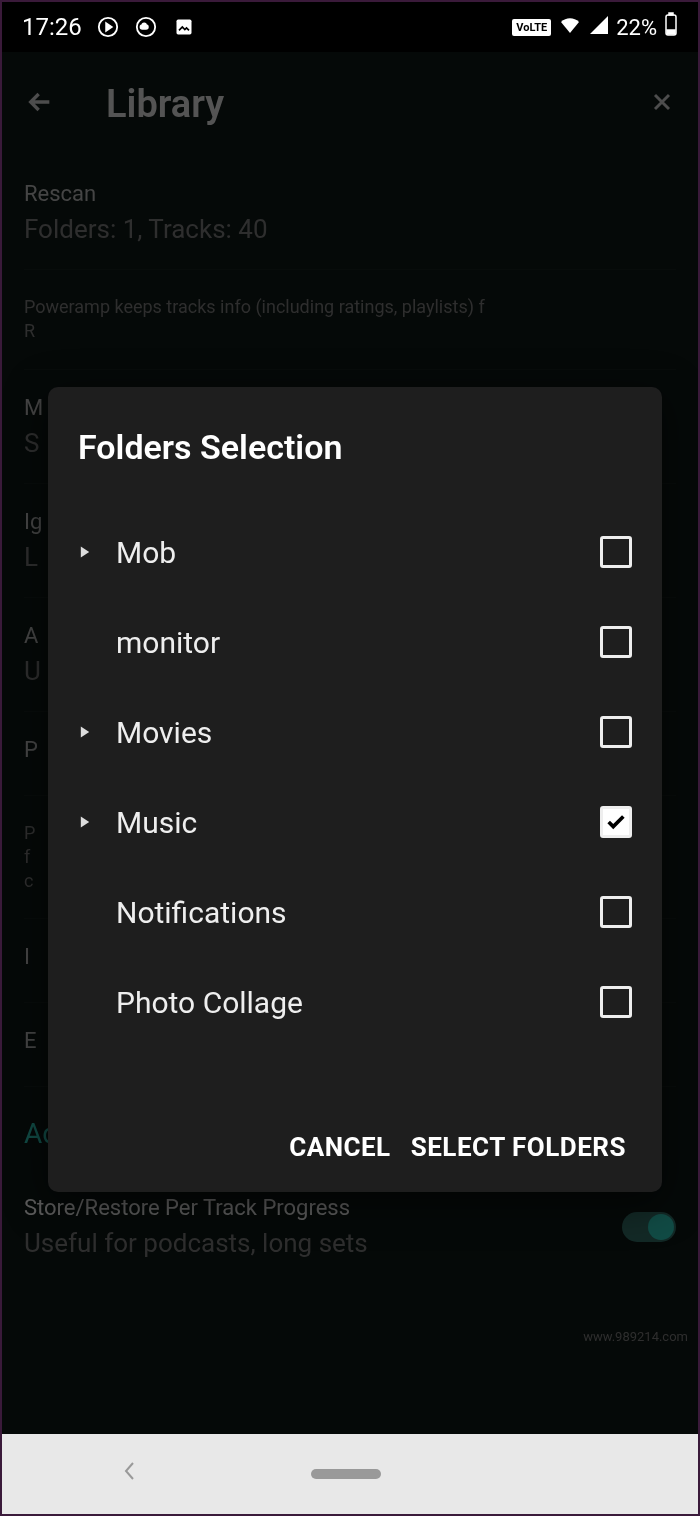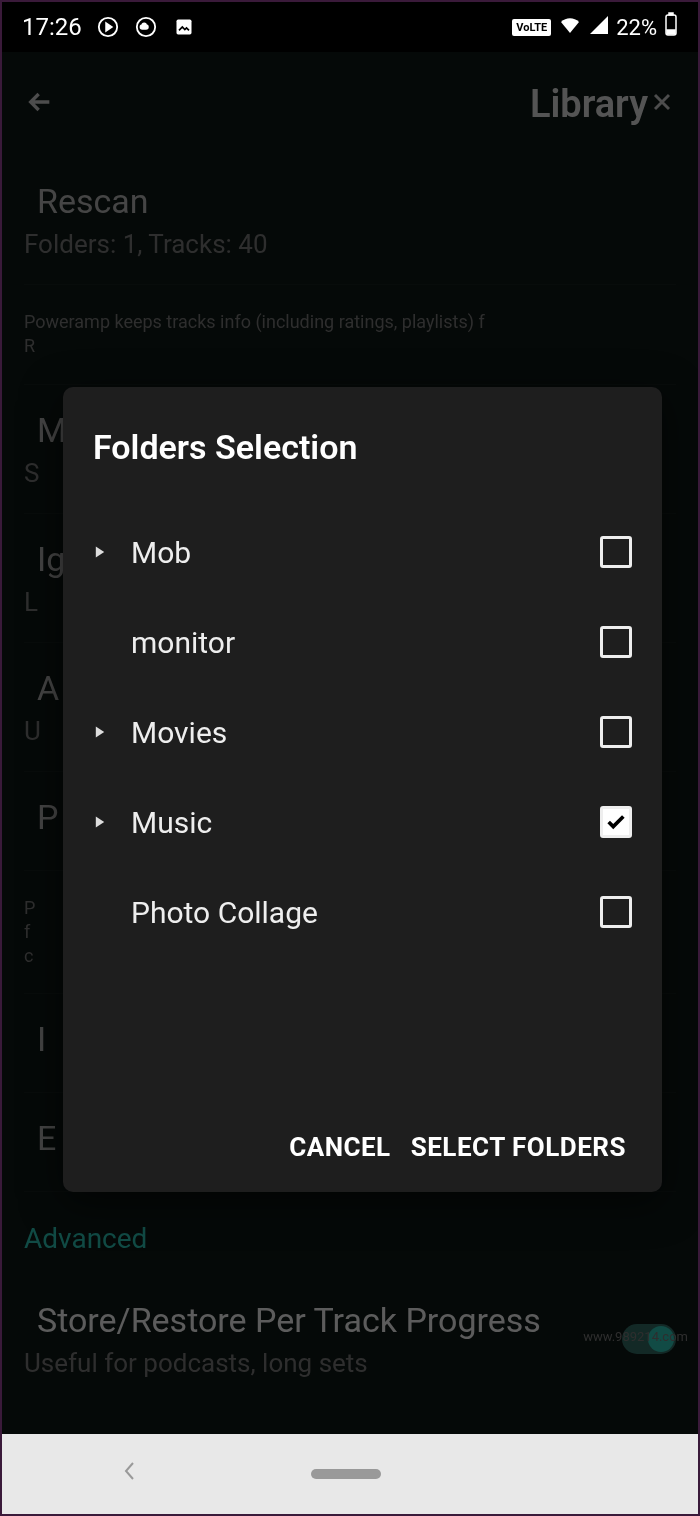--- a/index.html
+++ b/index.html
@@ -12,39 +12,39 @@
     .status-right { display: flex; align-items: center; gap: 7px; }
     .status-time { font-weight: 400; }
     .status-icon-box { width: 24px; height: 24px; display: inline-flex; align-items: center; justify-content: center; }
     .volte-badge { background: #fff; color: #000; font-size: 11px; font-weight: bold; padding: 2px 4px; border-radius: 2px; }
     .battery-txt { font-size: 22px; }
     
     .app-content { background: #0c1412; height: calc(100% - 50px - 80px); position: relative; overflow: hidden; }
     
     .header-bar { display: flex; align-items: center; padding: 30px 22px; }
     .back-arrow { color: #888; margin-right: 50px; }
-    .header-title { color: #bbb; font-size: 38px; font-weight: 600; flex: 1; text-align: right; }
+    .header-title { color: #bbb; font-size: 38px; font-weight: 600; flex: 1; }
     .close-x { color: #888; font-size: 36px; }
     
     .settings-list { padding: 0 22px; }
     .setting-block { padding: 25px 0; border-bottom: 1px solid rgba(255,255,255,0.03); }
-    .setting-title { color: #999; font-size: 34px; margin-bottom: 8px; margin-left: 13px; }
+    .setting-title { color: #999; font-size: 22px; margin-bottom: 8px; }
     .setting-sub { color: #666; font-size: 26px; }
     .setting-desc { color: #666; font-size: 18px; line-height: 1.35; }
     .section-heading { color: #26a69a; font-size: 28px; padding: 30px 0 20px; }
     
     .toggle-row { display: flex; align-items: center; justify-content: flex-end; padding: 25px 0; gap: 15px; }
     .toggle-left { flex: 1; }
     .toggle-left .setting-title { color: #ccc; }
     .toggle-switch { width: 54px; height: 30px; background: #2a5c56; border-radius: 15px; position: relative; }
     .toggle-thumb { width: 26px; height: 26px; background: #26a69a; border-radius: 50%; position: absolute; right: 2px; top: 2px; }
     
     .scrim { position: absolute; inset: 0; background: rgba(0,0,0,0.55); z-index: 10; }
     
-    .dialog { position: absolute; left: 46px; right: 36px; top: 335px; background: #1e1e1e; border-radius: 10px; z-index: 20; padding: 30px 0 0; box-shadow: 0 10px 40px rgba(0,0,0,0.6); margin-left: 15px; }
+    .dialog { position: absolute; left: 46px; right: 36px; top: 335px; background: #1e1e1e; border-radius: 10px; z-index: 20; padding: 30px 0 0; box-shadow: 0 10px 40px rgba(0,0,0,0.6); }
     .dialog-title { color: #fff; font-size: 34px; font-weight: 600; padding: 10px 30px 40px; }
     .dialog-list { height: 600px; overflow: hidden; padding: 0 30px; }
     .folder-row { display: flex; align-items: center; height: 90px; }
     .folder-expand { width: 30px; color: #ddd; font-size: 18px; display: flex; align-items: center; }
     .folder-spacer { width: 30px; }
     .folder-label { flex: 1; color: #eee; font-size: 30px; padding-left: 8px; }
     .folder-label.underlined { }
     .folder-checkbox { width: 32px; height: 32px; border: 3px solid #eee; border-radius: 3px; display: flex; align-items: center; justify-content: center; }
     .folder-checkbox.checked { background: #fff; }
     .folder-checkbox.checked svg { display: block; }
@@ -208,20 +208,25 @@
             </div>
             <div class="folder-label underlined">Music</div>
             <div class="folder-checkbox checked">
               <svg width="22" height="22" viewBox="0 0 24 24" fill="none" stroke="#000" stroke-width="4">
                 <path d="M4 12l5 5L20 6"></path>
               </svg>
             </div>
           </div>
           <div class="folder-row">
             <div class="folder-spacer"></div>
+            <div class="folder-label">Notifications</div>
+            <div class="folder-checkbox"></div>
+          </div>
+          <div class="folder-row">
+            <div class="folder-spacer"></div>
             <div class="folder-label">Photo Collage</div>
             <div class="folder-checkbox"></div>
           </div>
         </div>
       <div class="dialog-actions">
         <button class="dialog-btn">CANCEL</button>
         <button class="dialog-btn">SELECT FOLDERS</button>
       </div>
     </div>
 

